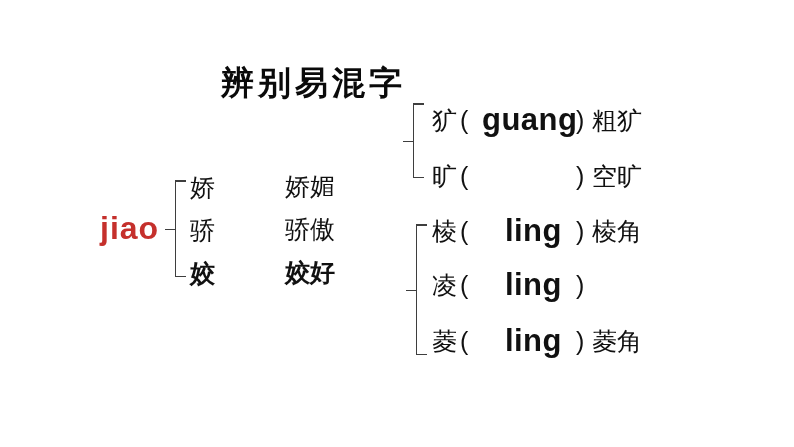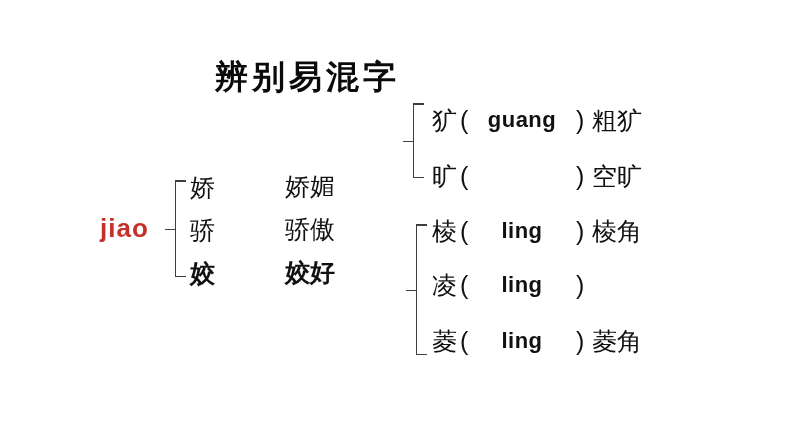--- a/index.html
+++ b/index.html
@@ -1,27 +1,27 @@
 <!DOCTYPE html>
 <html><head>
 <meta charset="utf-8">
 <style>
   html,body{margin:0;padding:0;background:#ffffff;}
   .slide{
     position:relative;width:794px;height:447px;background:#ffffff;overflow:hidden;
     font-family:"Liberation Sans",sans-serif;color:#111111;
   }
   .title{
-    position:absolute;left:207px;top:52px;margin:8px;
+    position:absolute;left:207px;top:52px;margin:14px;
     font-size:33px;line-height:34px;font-weight:700;color:#0a0a0a;letter-spacing:4px;
     white-space:nowrap;
   }
   .red-label{
     position:absolute;left:100px;top:214px;
-    font-size:26px;line-height:28px;font-weight:700;color:#c5302c;letter-spacing:1px;
+    font-size:32px;line-height:28px;font-weight:700;color:#c5302c;letter-spacing:1px;
   }
   
   .bracket{position:absolute;width:10px;border-left:1.5px solid #3e3e3e;}
   .bracket::before,.bracket::after{
     content:"";position:absolute;left:0;width:10px;height:1.5px;background:#3e3e3e;
   }
   .bracket::before{top:0;}
   .bracket::after{bottom:0;}
   .bracket .tick{position:absolute;left:-11px;top:50%;width:10px;height:1.5px;background:#3e3e3e;}
   #b-left{left:175px;top:180px;height:97px;}
@@ -32,21 +32,21 @@
   .lrow .cword{position:absolute;left:95px;white-space:nowrap;font-family:Liberation Serif, serif;}
   .lrow.bold{font-weight:700;}
   #lrow-0{top:174px;}
   #lrow-1{top:217px;}
   #lrow-2{top:260px;}
 
   .rrow{position:absolute;left:432px;width:330px;height:26px;line-height:26px;font-size:25px;white-space:nowrap;}
   .rrow span{position:absolute;top:0;}
   .rrow .r-char{left:0;}
   .rrow .r-open{left:28;left:28px;}
-  .rrow .r-pinyin{left:50px;width:80px;text-align:center;font-weight:700;font-size:22px;letter-spacing:0.5px;}
+  .rrow .r-pinyin{left:50px;width:80px;text-align:right;font-weight:700;font-size:31px;letter-spacing:0.5px;}
   .rrow .r-close{left:144px;}
   .rrow .r-word{left:160px;white-space:nowrap;text-align:right;}
   #rrow-0-0{top:107px;}
   #rrow-0-1{top:163px;}
   #rrow-1-0{top:218px;}
   #rrow-1-1{top:272px;}
   #rrow-1-2{top:328px;}
 </style>
 </head>
 <body>

